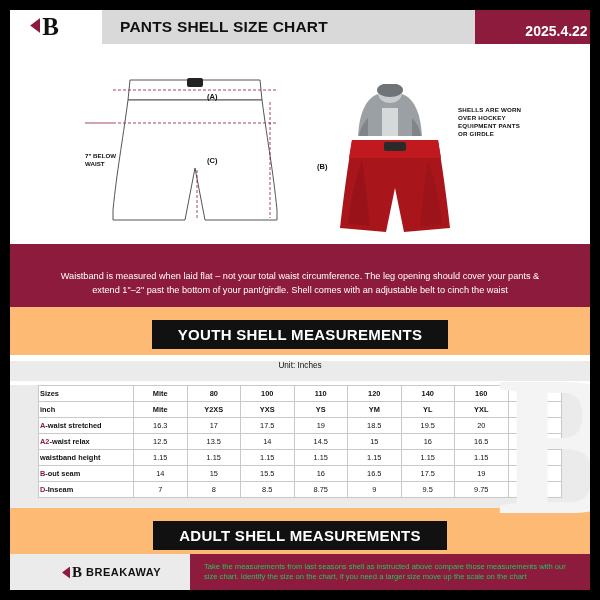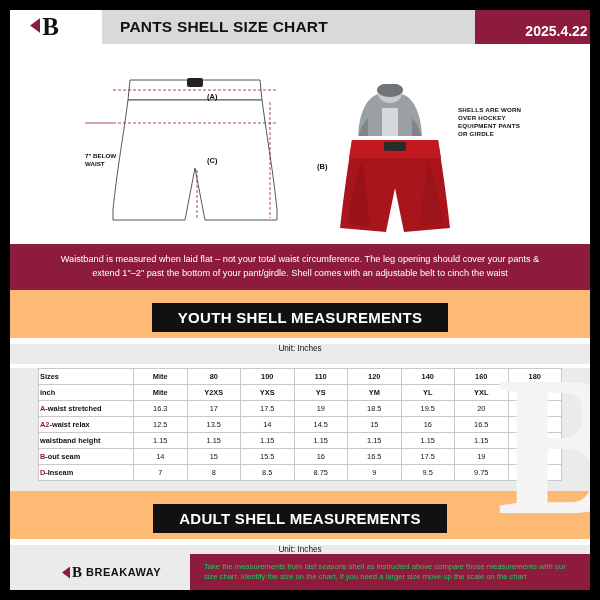--- a/index.html
+++ b/index.html
@@ -21,21 +21,21 @@
   
   .diagram{position:relative;height:200px;background:#fff;}
   .short-svg{position:absolute;left:55px;top:6px;}
   .photo{position:absolute;left:330px;top:40px;width:100px;height:62px;}
   .pants-photo{position:absolute;left:322px;top:92px;width:126px;height:100px;}
   .note-right{position:absolute;left:448px;top:62px;width:85px;font-size:6.2px;line-height:8px;color:#111;font-weight:bold;letter-spacing:.2px;}
   .lbl{position:absolute;font-size:7.5px;font-weight:bold;color:#111;}
   .lbl-below{position:absolute;left:75px;top:108px;font-size:6.2px;font-weight:bold;color:#111;line-height:8px;}
 
   
-  .notebar{position:relative;background:#8d1b3d;color:#fff;padding:9px 40px 10px 40px;text-align:center;font-size:9.2px;line-height:13.5px;}
+  .notebar{position:relative;background:#8d1b3d;color:#fff;padding:26px 40px 10px 40px;text-align:center;font-size:9.2px;line-height:13.5px;}
 
   
   .secwrap{background:#fdba74;padding:13px 0 6px 0;text-align:center;}
   .sectitle{display:inline-block;background:#111;color:#fff;font-size:15px;font-weight:bold;padding:6px 26px;letter-spacing:.3px;}
   .unit{text-align:center;font-size:8.2px;color:#111;margin:6px 0 4px 0;background:#ebebeb;padding-bottom:11px;}
 
   
   .tablewrap{background:#ebebeb;padding:0 28px 10px 28px;}
   table{border-collapse:collapse;width:100%;background:#fff;table-layout:fixed;}
   td{border:1px solid #c9c9c9;font-size:7.4px;text-align:center;height:13px;color:#111;}

